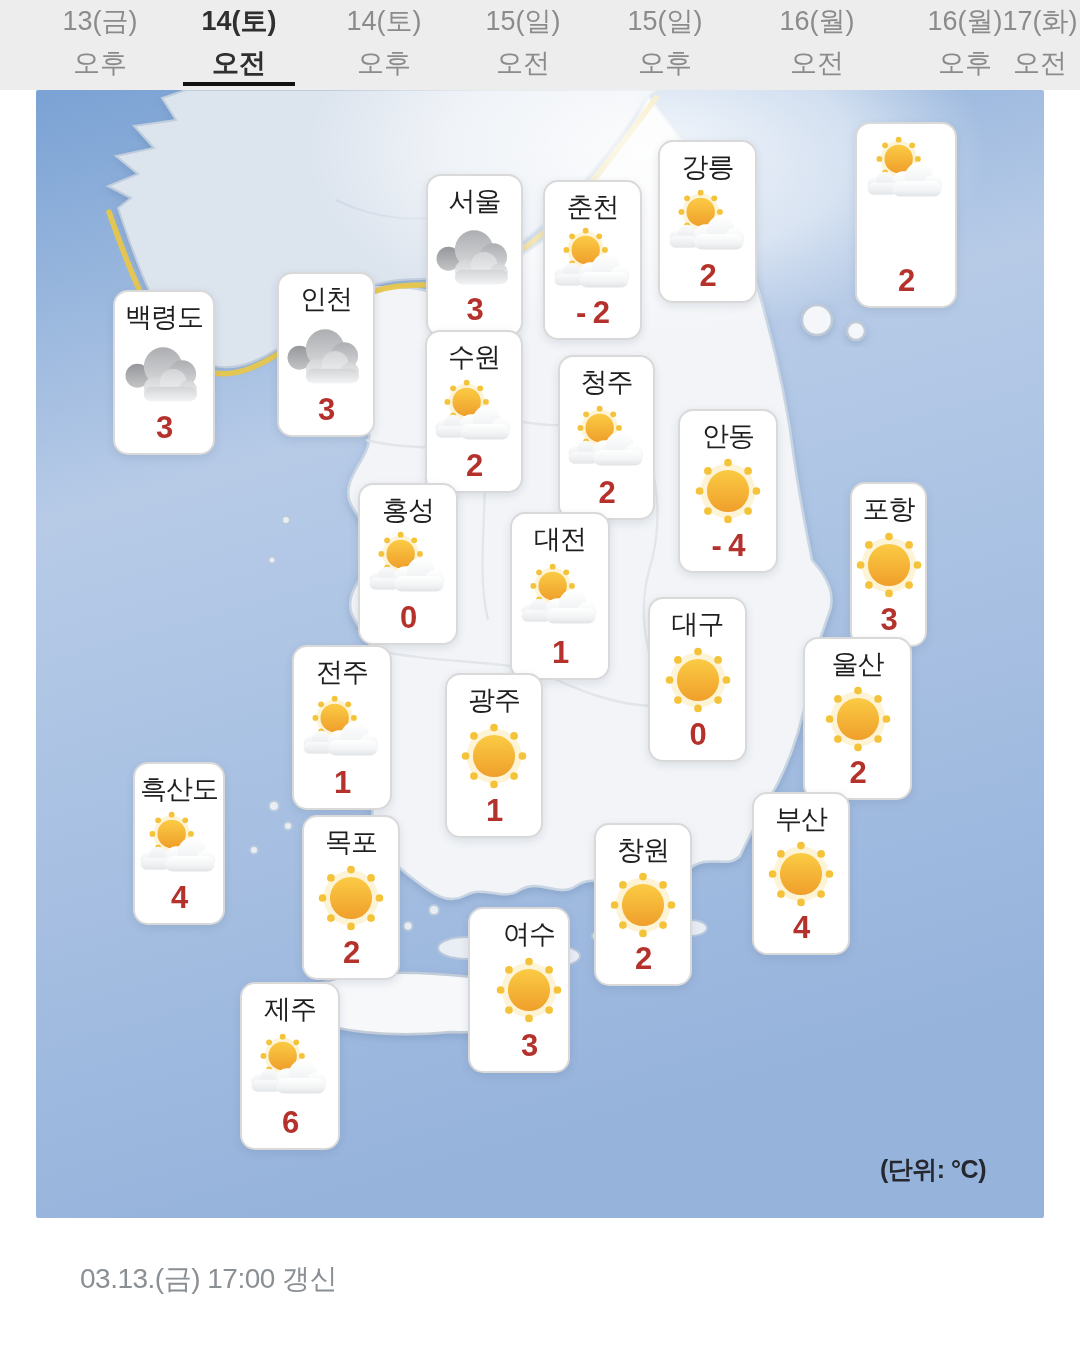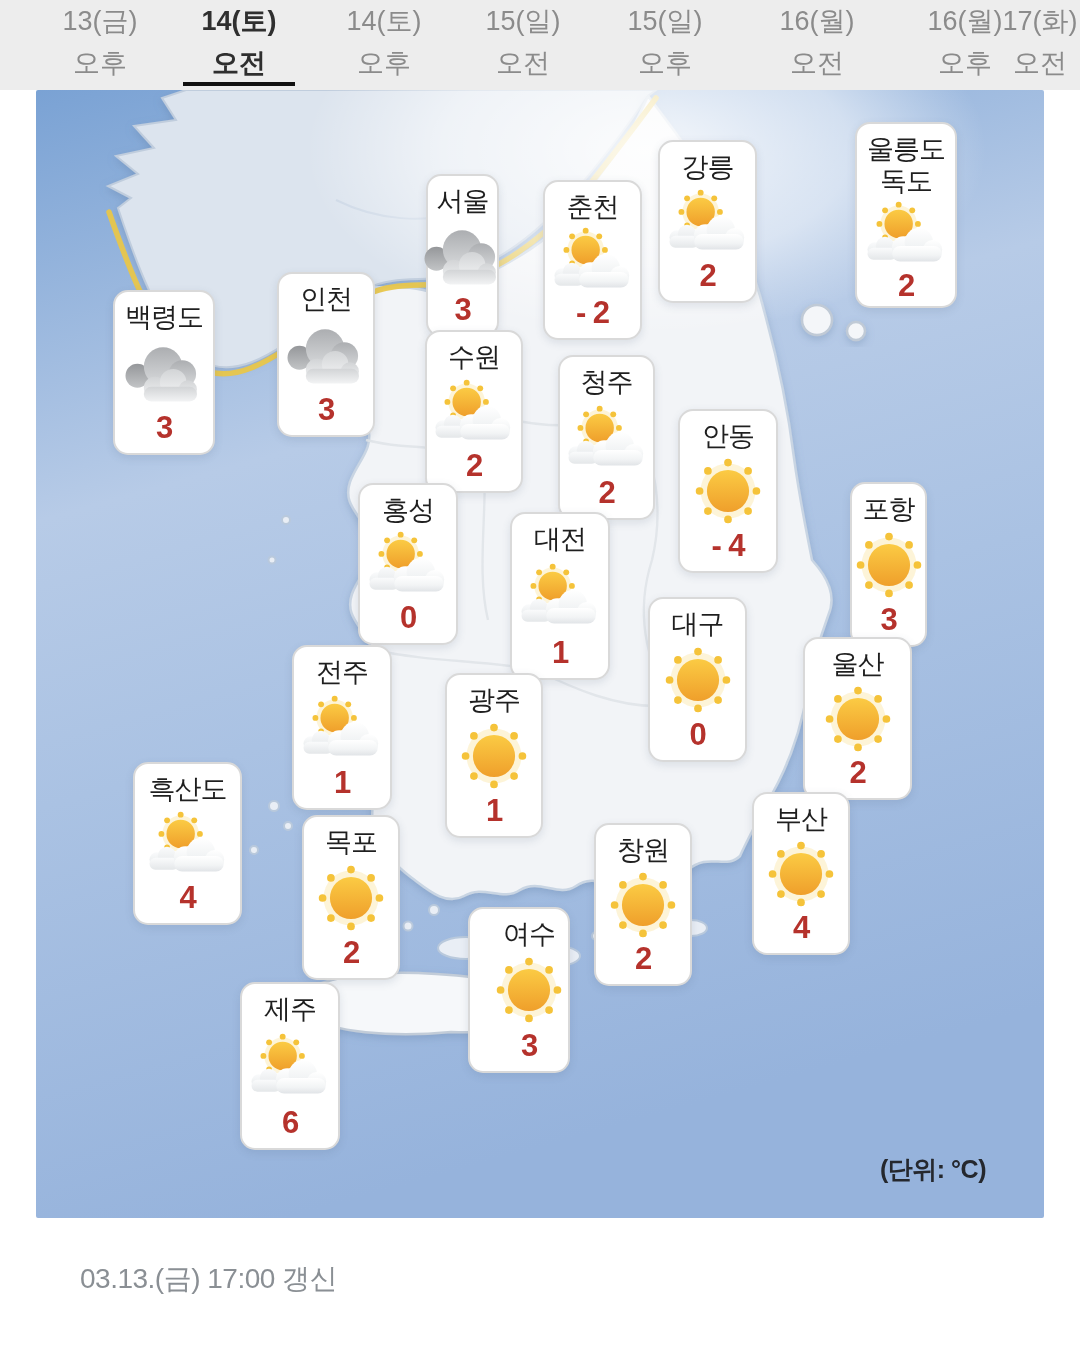--- a/index.html
+++ b/index.html
@@ -249,21 +249,21 @@
     <g fill="#f4f6f9" stroke="#c0cad6" stroke-width="2.5" filter="url(#soft)">
       <circle cx="781" cy="230" r="15"></circle>
       <circle cx="820" cy="241" r="9"></circle>
     </g>
 
     <path filter="url(#soft)" d="M 268 902 C 290 886 340 880 400 884 C 455 887 500 898 508 916
          C 512 934 470 944 415 942 C 355 948 295 942 272 926 C 262 918 262 910 268 902 Z" fill="#f6f8fa" stroke="#c2ccd8" stroke-width="2.5"></path>
   </svg>
 
   <div id="cards">
-  <div class="card" style="left: 390px; top: 84px; width: 73px; height: 163px;">
+  <div class="card" style="left: 390px; top: 84px; width: 97px; height: 163px;">
     <span class="city">서울</span>
     <svg class="wicon" viewBox="0 0 96 78">
           <use href="#sym-cloudy"></use>
         </svg>
     <span class="temp">3</span>
   </div>
 
   <div class="card" style="left: 507px; top: 90px; width: 99px; height: 160px;">
     <span class="city">춘천</span>
     <svg class="wicon" viewBox="0 0 96 78">
@@ -274,21 +274,20 @@
 
   <div class="card" style="left: 622px; top: 50px; width: 99px; height: 163px;">
     <span class="city">강릉</span>
     <svg class="wicon" viewBox="0 0 96 78">
           <use href="#sym-partly-cloudy"></use>
         </svg>
     <span class="temp">2</span>
   </div>
 
   <div class="card" style="left: 819px; top: 32px; width: 102px; height: 186px;">
-    <span class="city">울릉도 독도</span>
     <svg class="wicon" viewBox="0 0 96 78">
           <use href="#sym-partly-cloudy"></use>
         </svg>
     <span class="temp">2</span>
   </div>
 
   <div class="card" style="left: 77px; top: 200px; width: 102px; height: 165px;">
     <span class="city">백령도</span>
     <svg class="wicon" viewBox="0 0 96 78">
           <use href="#sym-cloudy"></use>
@@ -377,21 +376,21 @@
   </div>
 
   <div class="card" style="left: 409px; top: 583px; width: 98px; height: 165px;">
     <span class="city">광주</span>
     <svg class="wicon" viewBox="0 0 96 78">
           <use href="#sym-sunny"></use>
         </svg>
     <span class="temp">1</span>
   </div>
 
-  <div class="card" style="left: 97px; top: 672px; width: 109px; height: 163px;">
+  <div class="card" style="left: 97px; top: 672px; width: 92px; height: 163px;">
     <span class="city">흑산도</span>
     <svg class="wicon" viewBox="0 0 96 78">
           <use href="#sym-partly-cloudy"></use>
         </svg>
     <span class="temp">4</span>
   </div>
 
   <div class="card" style="left: 266px; top: 725px; width: 98px; height: 165px;">
     <span class="city">목포</span>
     <svg class="wicon" viewBox="0 0 96 78">

